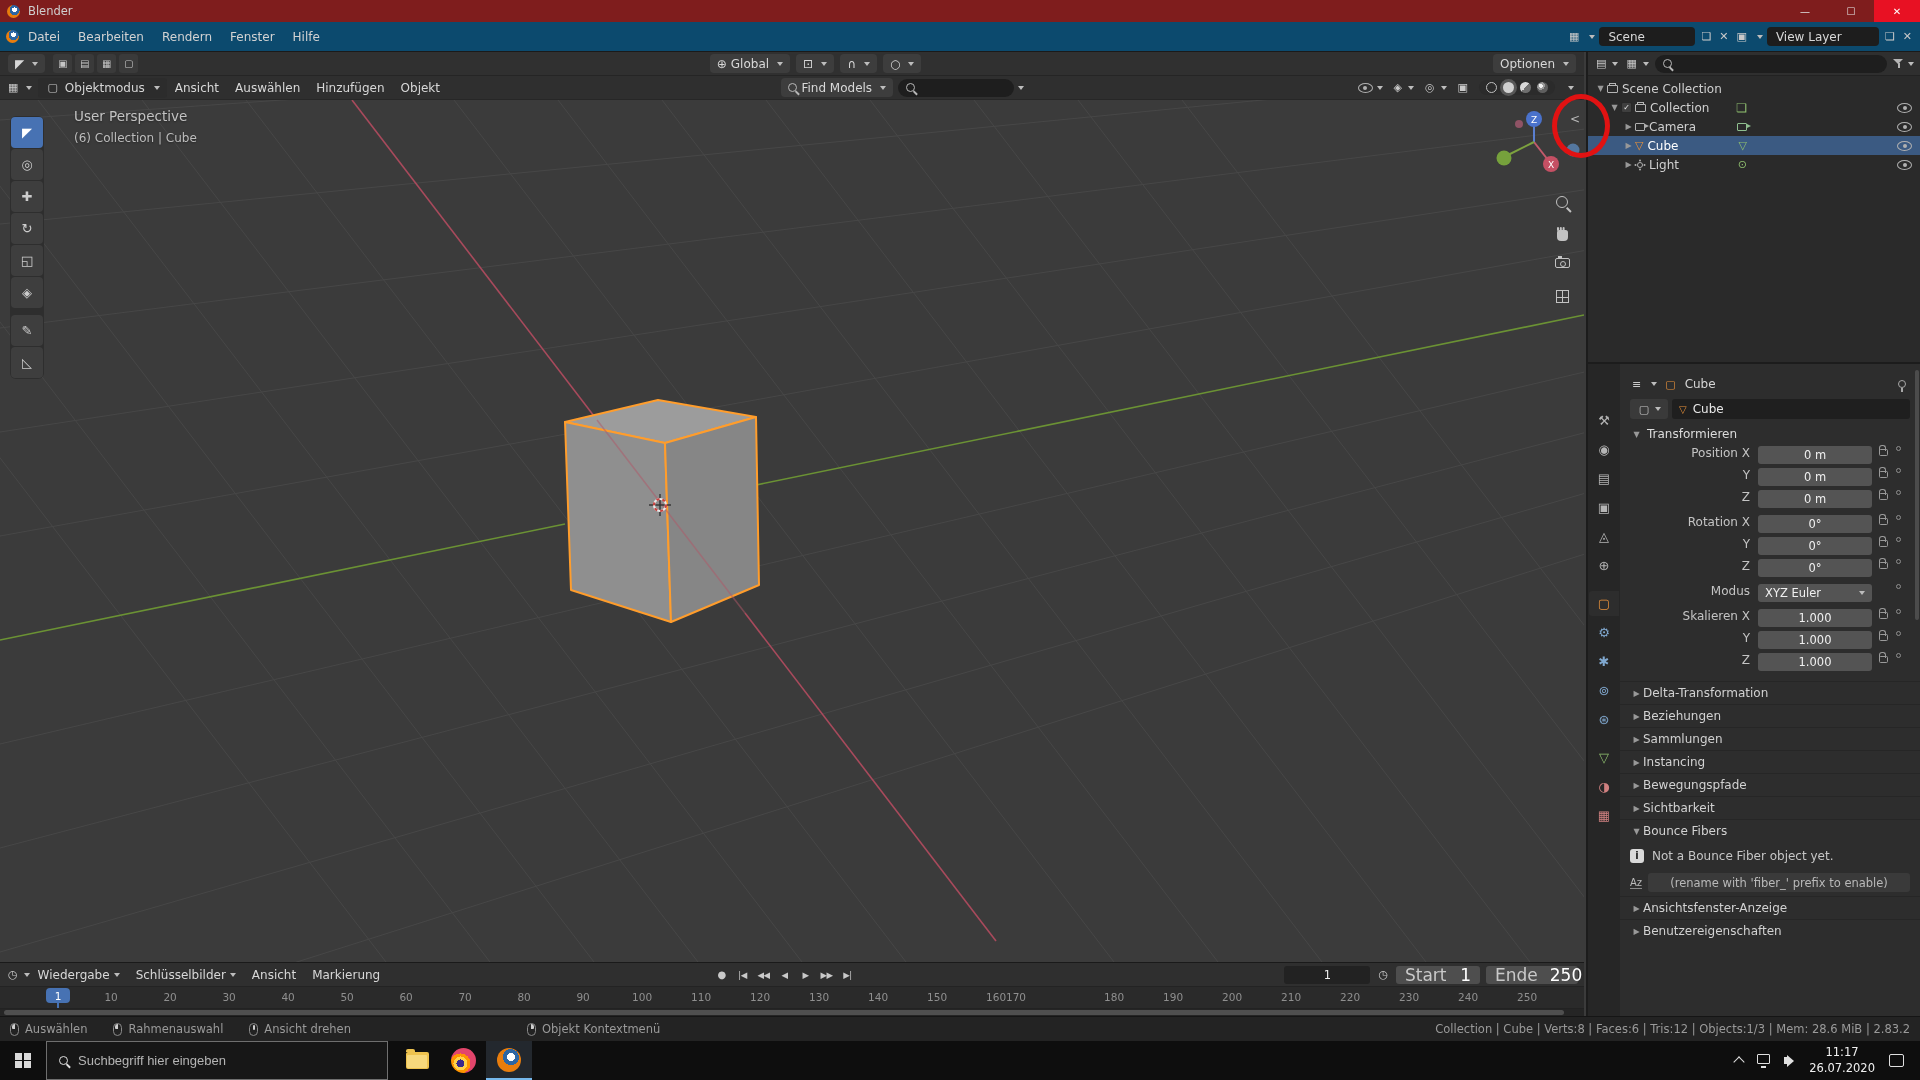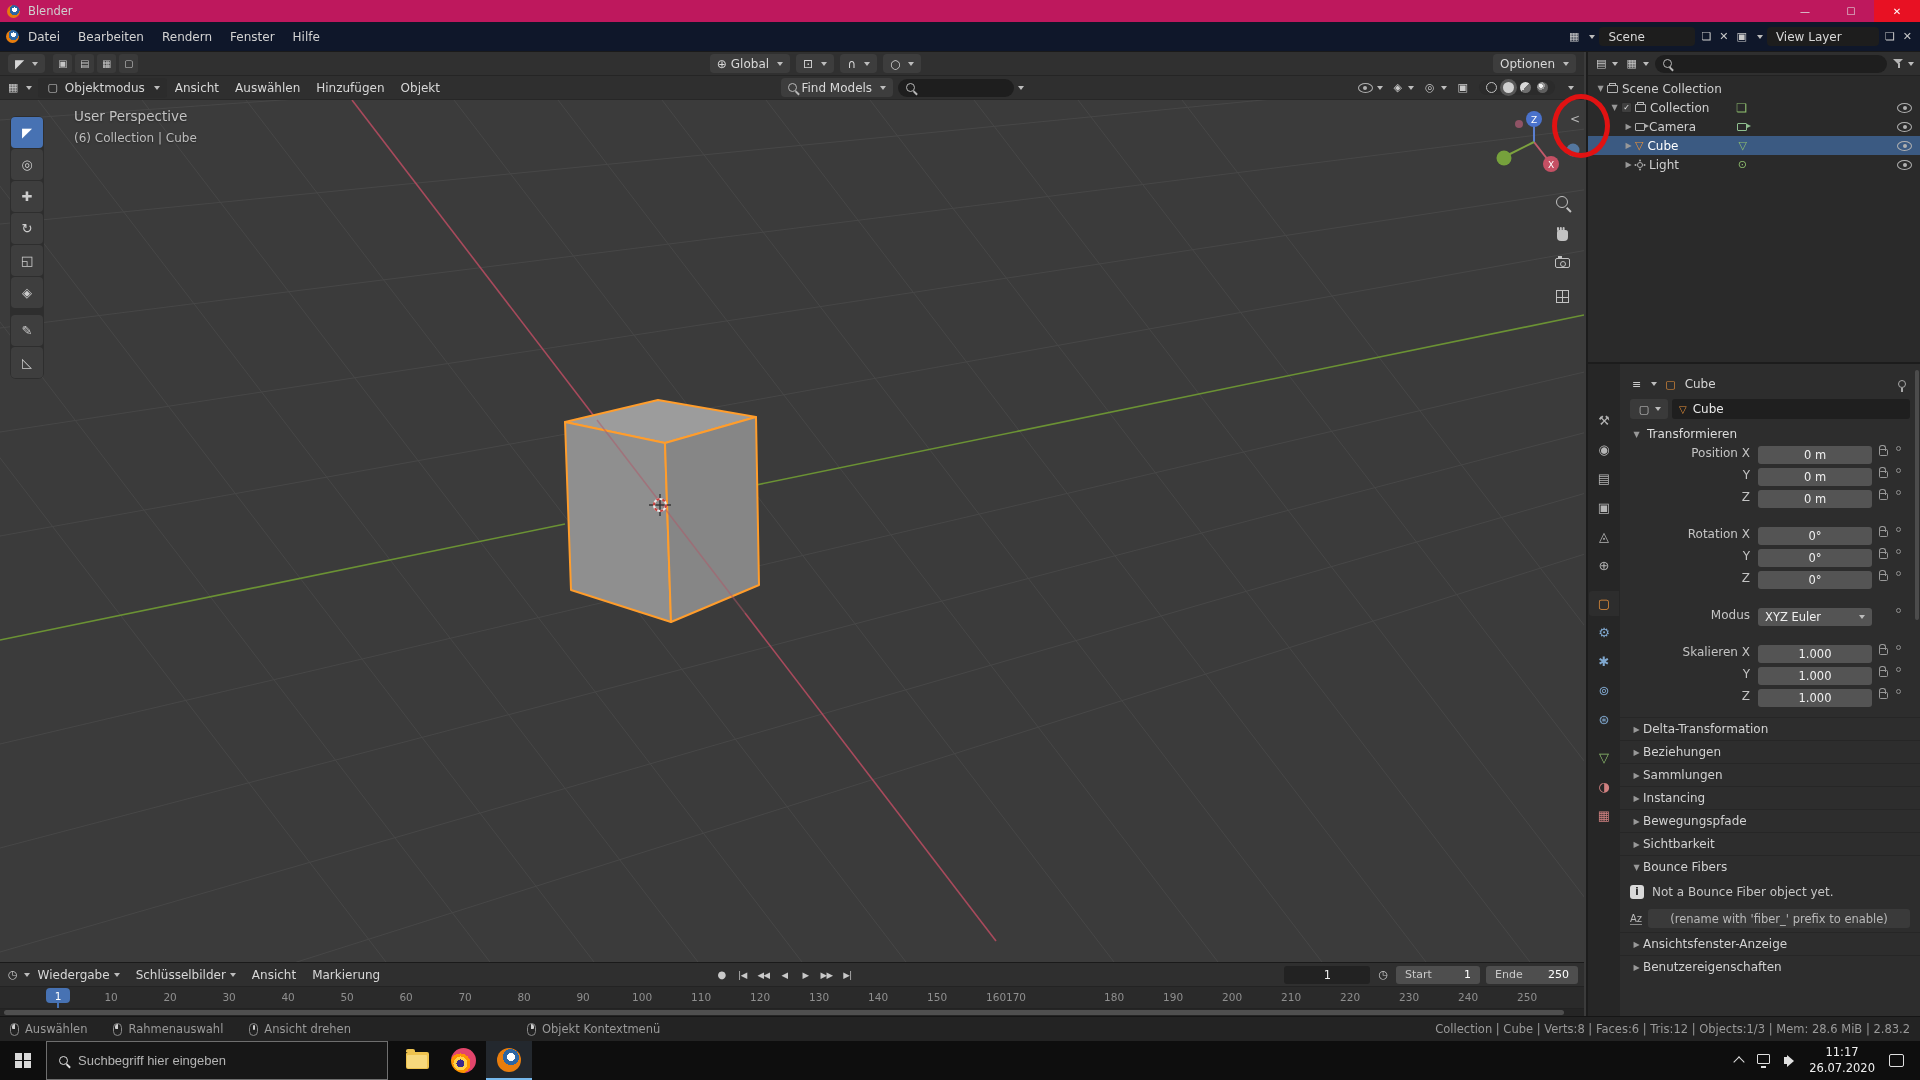--- a/index.html
+++ b/index.html
@@ -6,30 +6,30 @@
   html,body{width:1920px;height:1080px;overflow:hidden;background:#000}
   .screen{position:relative;width:1920px;height:1080px;background:#3b3b3b;
     font-family:"DejaVu Sans","Liberation Sans",sans-serif;font-size:12px;color:#d6d6d6;overflow:hidden}
   i{font-style:normal}
   .sp{flex:1}
   .row{display:flex;align-items:center}
   .chev{display:inline-block;width:0;height:0;border-left:3.5px solid transparent;border-right:3.5px solid transparent;border-top:4px solid #bdbdbd;margin-left:4px;flex:none}
   .g{display:inline-flex;align-items:center;justify-content:center;flex:none}
 
   
-  .titlebar{position:absolute;left:0;top:0;width:1920px;height:22px;background:#be185d;display:flex;align-items:center;z-index:7}
+  .titlebar{position:absolute;left:0;top:0;width:1920px;height:22px;background:#7f1d1d;display:flex;align-items:center;z-index:7}
   .blogo-sm{width:13px;height:13px;border-radius:50%;flex:none;
     background:radial-gradient(circle at 58% 38%,#ffffff 0 2.5px,#2d66a3 2.5px 5px,#e87d0d 5px)}
   .tb-title{margin-left:8px;font-size:11.5px;color:#cfcfcf}
   .win-btns{margin-left:auto;display:flex;height:100%}
   .win-btn{width:46px;height:100%;display:flex;align-items:center;justify-content:center;font-size:10px;color:#e0e0e0}
   .win-close{background:#e81123;color:#fff}
 
   
-  .topbar{position:absolute;left:0;top:22px;width:1920px;height:30px;background:#0f172a;border-bottom:1px solid #1a1a1a;display:flex;align-items:center;z-index:6;padding:0 6px}
+  .topbar{position:absolute;left:0;top:22px;width:1920px;height:30px;background:#0c4a6e;border-bottom:1px solid #1a1a1a;display:flex;align-items:center;z-index:6;padding:0 6px}
   .menu-item{padding:0 9px;color:#d2d2d2;flex:none}
   .tabs{display:flex;align-items:flex-end;height:100%;margin-left:10px}
   .wtab{padding:5px 11px 6px;color:#9e9e9e;border-radius:5px 5px 0 0;flex:none}
   .wtab.active{background:#3d3d3d;color:#ececec}
   .topbar-right{margin-left:auto;display:flex;align-items:center;gap:4px}
   .pill-dark{background:#1d1d1d;border-radius:4px;height:19px;display:flex;align-items:center;padding:0 9px;color:#d8d8d8;flex:none}
   .scenew{width:96px}.layerw{width:112px}
   .mini{font-size:11px;color:#c9c9c9;padding:0 2px;flex:none}
 
   
@@ -107,21 +107,21 @@
   .ptab.active{background:#2d2d2d}
   .ptab.gap{margin-top:9px}
   .props-content{flex:1;padding:8px 10px 0 10px;position:relative;overflow:hidden}
   .props-scroll{position:absolute;right:1px;top:6px;width:4px;height:250px;background:#4c4c4c;border-radius:2px}
   .pcrumb{display:flex;align-items:center;height:24px;gap:4px;color:#d6d6d6}
   .pname{display:flex;align-items:center;height:26px}
   .nbtn{width:38px;height:20px;background:#3a3a3a;border-radius:3px;display:flex;align-items:center;justify-content:center;flex:none}
   .nfield{flex:1;height:20px;background:#1f1f1f;border-radius:3px;display:flex;align-items:center;padding:0 7px;margin-left:4px;color:#e8e8e8}
   .sec-h{display:flex;align-items:center;height:24px;color:#dcdcdc;gap:4px}
   .trow{display:flex;align-items:flex-start;height:20px;margin-bottom:2px}
-  .trow.gapt{margin-top:17px}
+  .trow.gapt{margin-top:5px}
   .tlabel{width:120px;text-align:right;margin-right:8px;color:#c4c4c4;flex:none}
   .tfield{width:114px;height:18px;background:#545454;border-radius:3px;color:#f0f0f0;display:flex;align-items:center;justify-content:center;font-size:11.5px;flex:none}
   .tdrop{justify-content:space-between;padding:0 7px}
   .lockw{width:15px;display:flex;justify-content:center;margin-left:4px;flex:none}
   .decw{width:11px;display:flex;justify-content:center;margin-left:2px;flex:none}
   .lockic{position:relative;width:9px;height:7px;border:1.2px solid #9a9a9a;border-radius:1.5px;margin-top:3px}
   .lockic::before{content:"";position:absolute;left:-1px;top:-5px;width:5px;height:5px;border:1.2px solid #9a9a9a;border-bottom:none;border-radius:3px 3px 0 0}
   .ddot{width:5px;height:5px;border:1.2px solid #8f8f8f;border-radius:50%}
   .crow{display:flex;align-items:center;height:23px;border-top:1px solid #262626;color:#d2d2d2;margin:0 -10px;padding:0 10px}
   .binfo{display:flex;align-items:center;gap:8px;height:27px;color:#c6c6c6}
@@ -133,21 +133,21 @@
   .pinic::after{content:"";position:absolute;left:2.2px;top:7px;width:1.5px;height:4px;background:#a8a8a8}
 
   
   .timeline{position:absolute;left:0;top:962px;width:1584px;height:54px;background:#2b2b2b;border-top:1px solid #1a1a1a;z-index:5}
   .tl-header{position:relative;height:24px;background:#2f2f2f;border-bottom:1px solid #232323;display:flex;align-items:center;padding:0 6px}
   .tl-menu{padding:0 8px;color:#d8d8d8;flex:none;display:flex;align-items:center}
   .transport{position:absolute;left:712px;top:3px;display:flex;align-items:center;gap:2px}
   .trb{min-width:19px;height:17px;display:flex;align-items:center;justify-content:center;color:#c9c9c9;font-size:8.5px;letter-spacing:-0.5px;border-radius:2px}
   .tl-right{margin-left:auto;display:flex;align-items:center;gap:6px}
   .frame-field{width:86px;height:18px;background:#222;border-radius:3px;color:#eee;display:flex;align-items:center;justify-content:center;font-size:11.5px}
-  .range-pill{height:18px;background:#4e4e4e;border-radius:3px;display:flex;align-items:center;justify-content:space-between;padding:0 9px;color:#c9c9c9;font-size:11px}
+  .range-pill{height:18px;background:#4e4e4e;border-radius:3px;display:flex;align-items:center;justify-content:space-between;padding:0 9px;color:#c9c9c9;font-size:17px}
   .range-pill b{font-weight:normal;color:#fff;margin-left:12px}
   .stw{width:84px}.enw{width:92px}
   .tl-ruler{position:relative;height:22px;background:#2a2a2a;border-bottom:1px solid #222;overflow:hidden}
   .tick{position:absolute;top:4px;transform:translateX(-50%);font-size:10.5px;color:#8f8f8f}
   .playhead-pill{position:absolute;left:46px;top:1px;width:24px;height:15px;background:#4772b3;border-radius:4px;color:#fff;display:flex;align-items:center;justify-content:center;font-size:10.5px;z-index:2}
   .playhead-line{position:absolute;left:57px;top:16px;width:2px;height:6px;background:#4772b3;z-index:2}
   .tl-scroll{position:relative;height:7px;background:#252525}
   .tl-thumb{position:absolute;left:4px;top:1px;width:1560px;height:5px;background:#4f4f4f;border-radius:2.5px}
 
   

